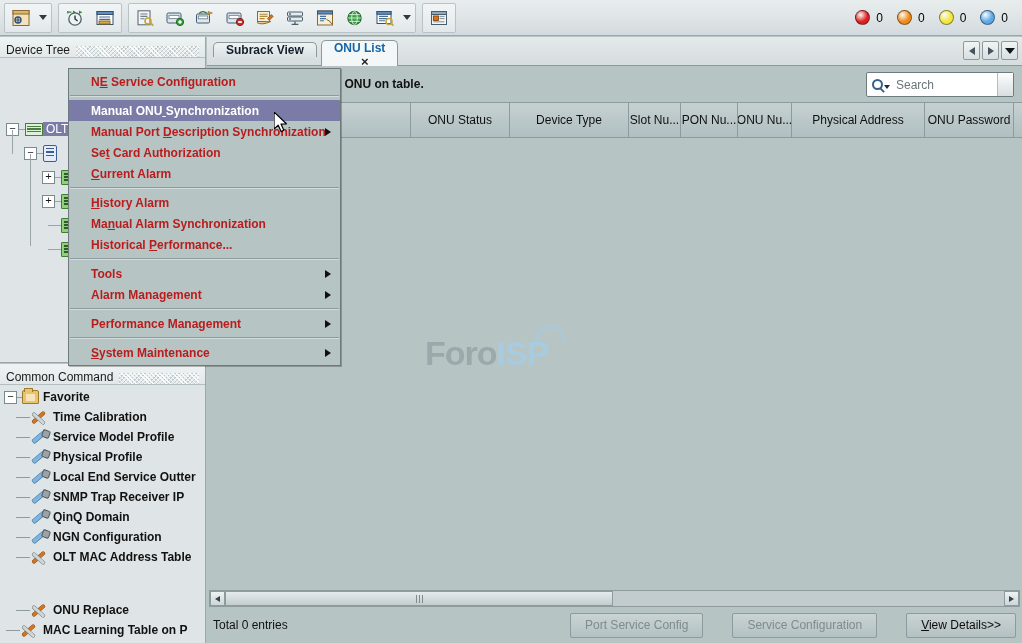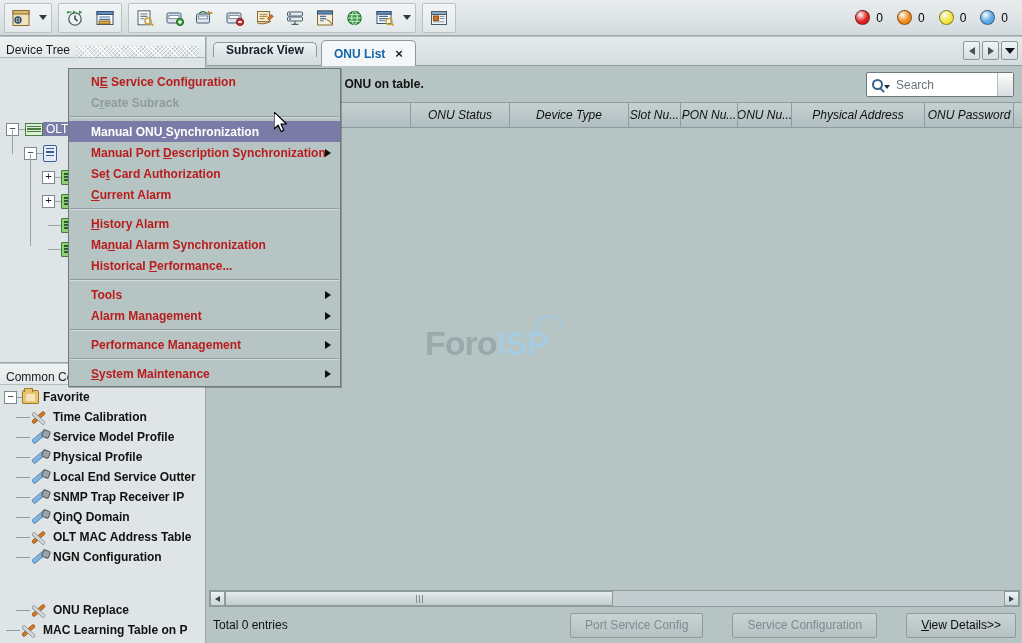--- a/index.html
+++ b/index.html
@@ -224,21 +224,21 @@
     margin-left:auto; width:16px; height:23px;
     background: linear-gradient(to bottom,#fdfdfd,#d8dee0);
     border-left:1px solid #b4bcbf;
   }
 
   
   #table-wrap {
     position:absolute; left:0; top:36px; width:815px; height:505px;
     background:#b7c4c4;
   }
-  #thead { display:flex; height:26px;font-style:italic; }
+  #thead { display:flex; height:36px; }
   .th {
     border:1px solid #8d9a9e; border-left:none;
     background: linear-gradient(to bottom,#c5d0d1,#b1bfc0);
     display:flex; align-items:center; justify-content:center;
     font-size:12px; color:#101010; overflow:hidden; white-space:nowrap;
     cursor: pointer;
   }
   .th:first-child { border-left:1px solid #8d9a9e; }
   #tbody { position:relative; height:483px; background:#b7c4c4; overflow:hidden; }
   #watermark {
@@ -569,27 +569,27 @@
             <span class="ic-wrench"></span>
             <span class="cmd-label">SNMP Trap Receiver IP</span>
           </div>
           <div class="cmd-row" style="padding-left: 16px;">
             <span class="dash"></span>
             <span class="ic-wrench"></span>
             <span class="cmd-label">QinQ Domain</span>
           </div>
           <div class="cmd-row" style="padding-left: 16px;">
             <span class="dash"></span>
+            <span class="ic-wrench"></span>
+            <span class="cmd-label">NGN Configuration</span>
+          </div>
+          <div class="cmd-row" style="padding-left: 16px;">
+            <span class="dash"></span>
             <span class="ic-tools"></span>
             <span class="cmd-label">OLT MAC Address Table</span>
-          </div>
-          <div class="cmd-row" style="padding-left: 16px;">
-            <span class="dash"></span>
-            <span class="ic-wrench"></span>
-            <span class="cmd-label">NGN Configuration</span>
           </div>
           <div class="cmd-row" style="padding-left: 16px; margin-top: 33px;">
             <span class="dash"></span>
             <span class="ic-tools"></span>
             <span class="cmd-label">ONU Replace</span>
           </div>
           <div class="cmd-row" style=" text-align: right;">
             <span class="dash"></span>
             <span class="ic-tools"></span>
             <span class="cmd-label">MAC Learning Table on P</span>
@@ -604,21 +604,21 @@
   </div>
 </div>
 
 <div id="main">
 
   <div id="tabstrip">
     <div id="tabs-host">
         <div class="tab inactive" style="left: 6px;">
           <span>Subrack View</span>
         </div>
-        <div class="tab active" style="left: 114px;">
+        <div class="tab active" style="left: 114px; flex-direction: column;">
           <span>ONU List</span>
           <span class="tab-close">×</span>
         </div>
       </div>
     <div class="tabnav">
       <div class="tabnav-btn ar-l"></div>
       <div class="tabnav-btn ar-r"></div>
       <div class="tabnav-btn ar-d"></div>
     </div>
   </div>
@@ -699,23 +699,20 @@
         </div>
     </div>
 
   </div>
 </div>
 
 <div id="ctxmenu">
     <div class="mi">
       <span>N<span class="u">E</span> Service Configuration</span>
     </div>
-    <div class="mi disabled">
-      <span>C<span class="u">r</span>eate Subrack</span>
-    </div>
     <div class="msep"></div>
     <div class="mi hl">
       <span>Manual ONU<span class="u"> </span>Synchronization</span>
     </div>
     <div class="mi">
       <span>Manual Port <span class="u">D</span>escription Synchronization</span>
       <span class="sub-ar"></span>
     </div>
     <div class="mi">
       <span>Se<span class="u">t</span> Card Authorization</span>

